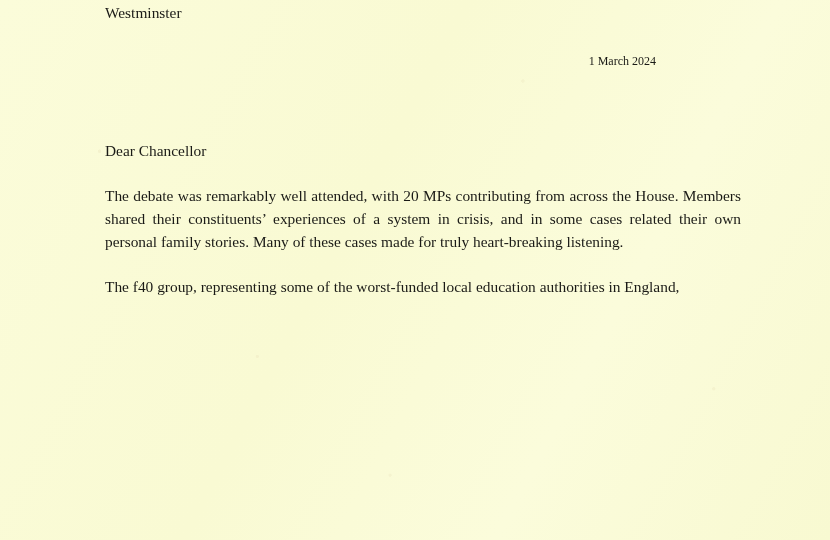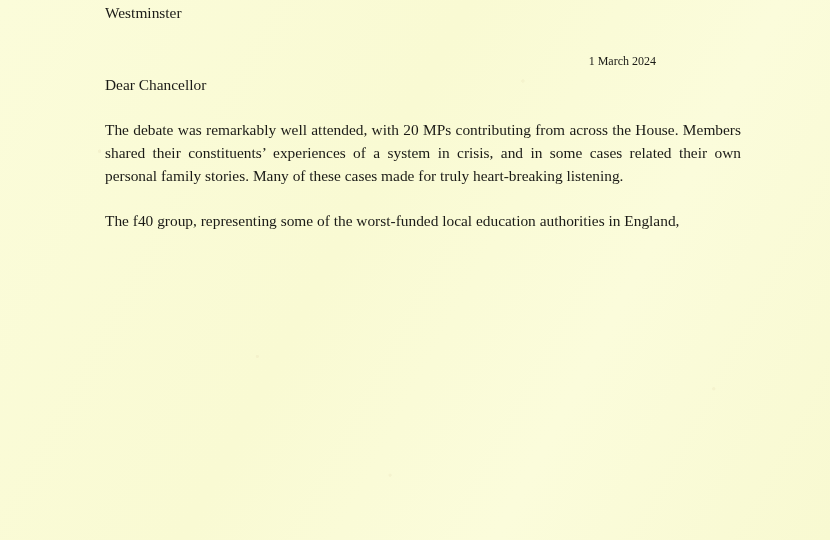--- a/index.html
+++ b/index.html
@@ -52,20 +52,21 @@
 
   .date-row {
     margin-top: 26px;
     font-size: 12px;
     line-height: 23px;
     text-align: right;
     padding-right: 85px;
   }
 
   .salutation {
+    margin-top: 66px;
   }
 
   p.body-par {
     margin-top: 22px;
     text-align: justify;
     text-justify: inter-word;
     hyphens: none;
   }
 
   

